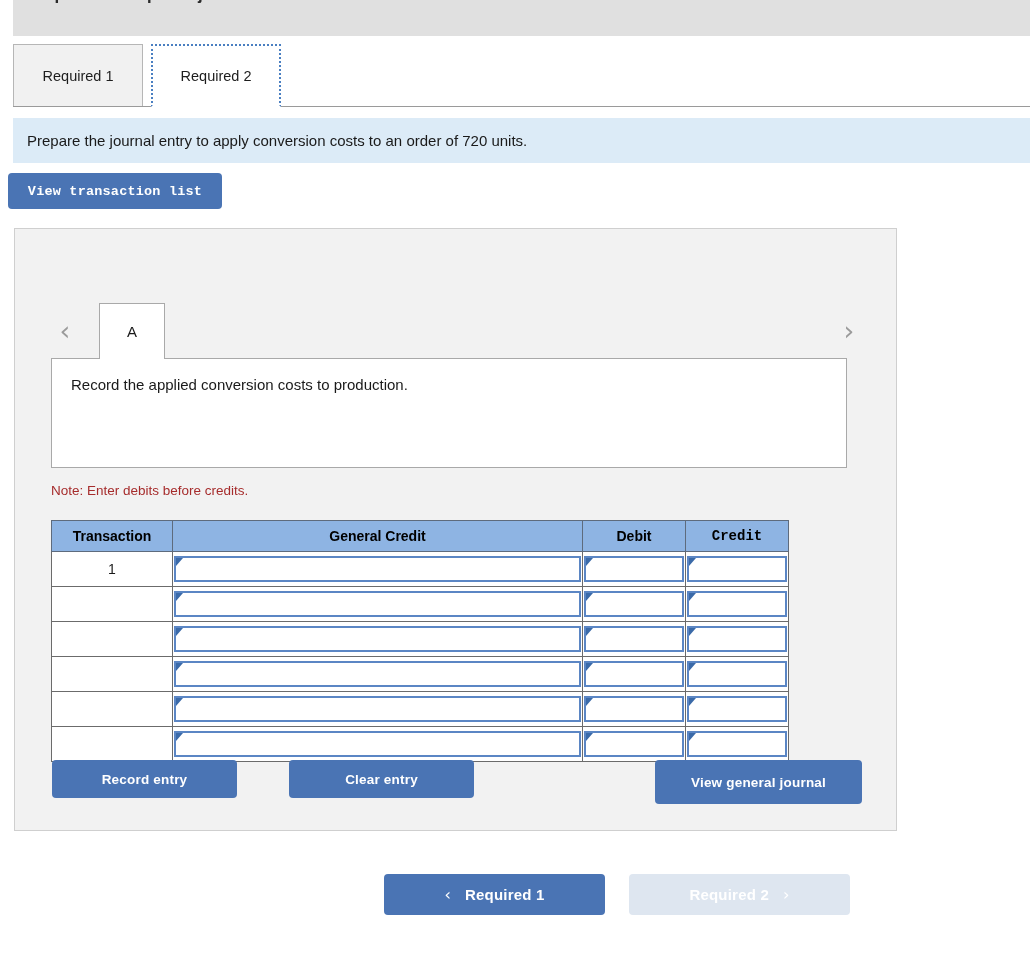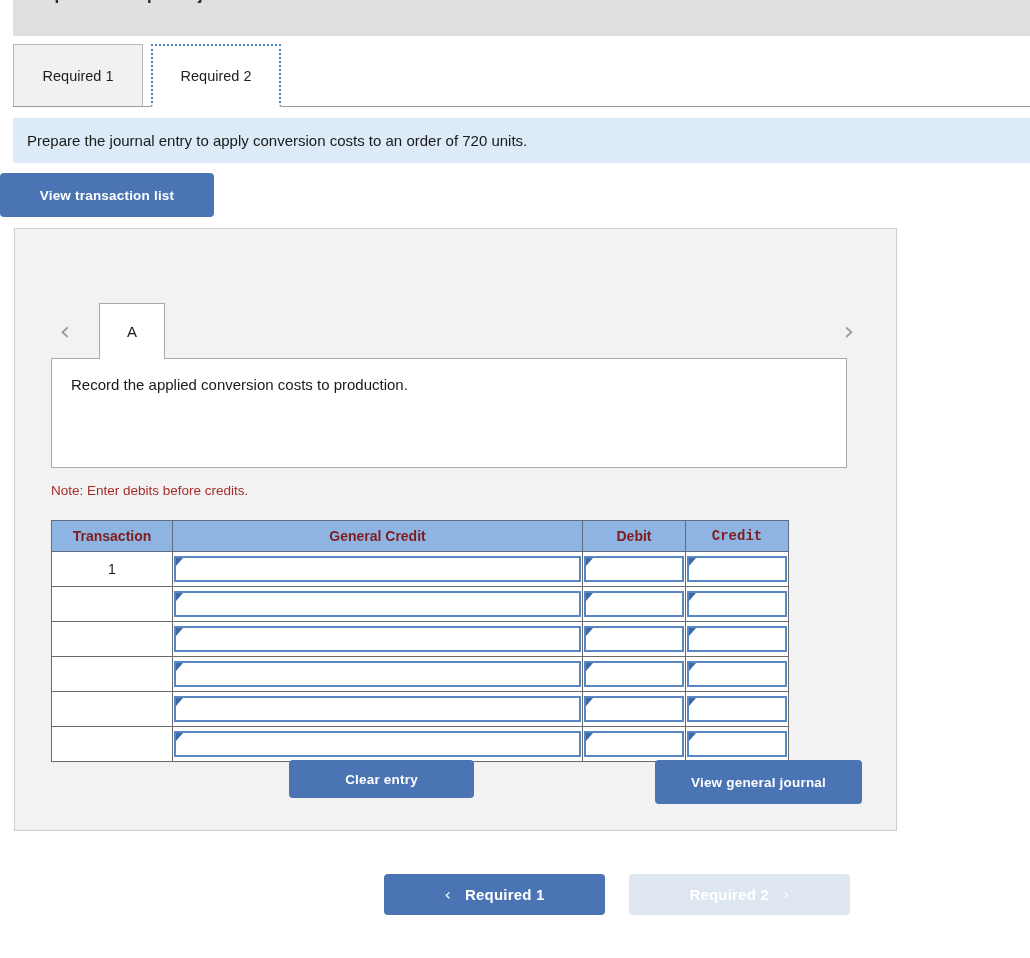--- a/index.html
+++ b/index.html
@@ -106,24 +106,25 @@
     font-weight: bold;
     letter-spacing: .2px;
     cursor: pointer;
     display: flex;
     align-items: center;
     justify-content: center;
     padding: 0;
   }
   .btn-view-txn {
     position: absolute;
-    left: 0;
+    left: 8px;
     top: 173px;
     width: 214px;
-    height: 44px;
+    height: 36px;
+    font-family: Liberation Mono, monospace;
   }
 
   
   .panel {
     position: absolute;
     left: 14px;
     top: 228px;
     width: 883px;
     height: 603px;
     box-sizing: border-box;
@@ -207,21 +208,21 @@
     left: 36px;
     top: 291px;
     border-collapse: collapse;
     table-layout: fixed;
   }
   .jtable th {
     background: #8eb4e3;
     border: 1px solid #5e6b7d;
     font-size: 14px;
     font-weight: bold;
-    color: #7f1d1d;
+    color: #000000;
     height: 30px;
     padding: 0;
     text-align: center;
   }
   .jtable td {
     border: 1px solid #6b6b6b;
     height: 30px;
     padding: 0;
     background: #ffffff;
     text-align: center;
@@ -401,20 +402,23 @@
           <td class="cell-input col-deb">
               <div class="inputbox"></div>
             </td>
           <td class="cell-input col-cred">
               <div class="inputbox"></div>
             </td>
         </tr>
       </tbody>
     </table>
 
+    <button class="btn btn-record">
+      <span>Record entry</span>
+    </button>
     <button class="btn btn-clear">
       <span>Clear entry</span>
     </button>
     <button class="btn btn-viewgj">
       <span>View general journal</span>
     </button>
   </div>
 
   <button class="btn pager-prev">
     <span class="pager-chev">‹</span>

